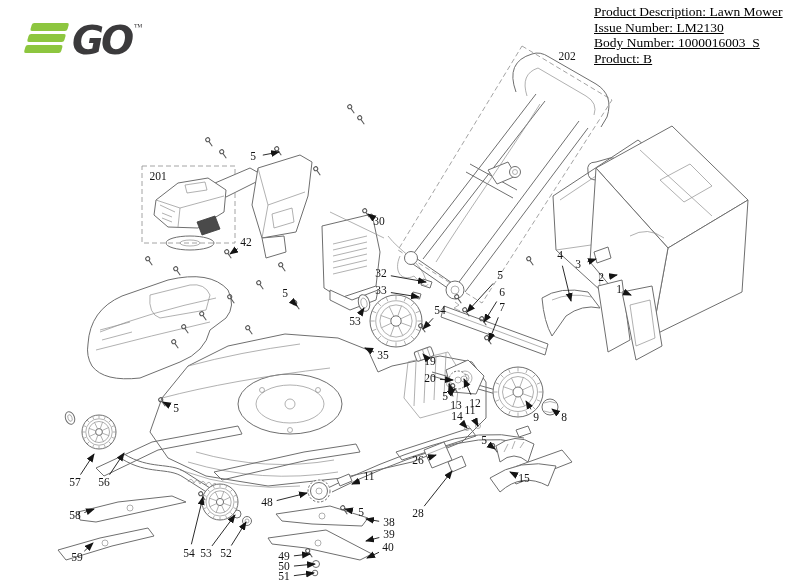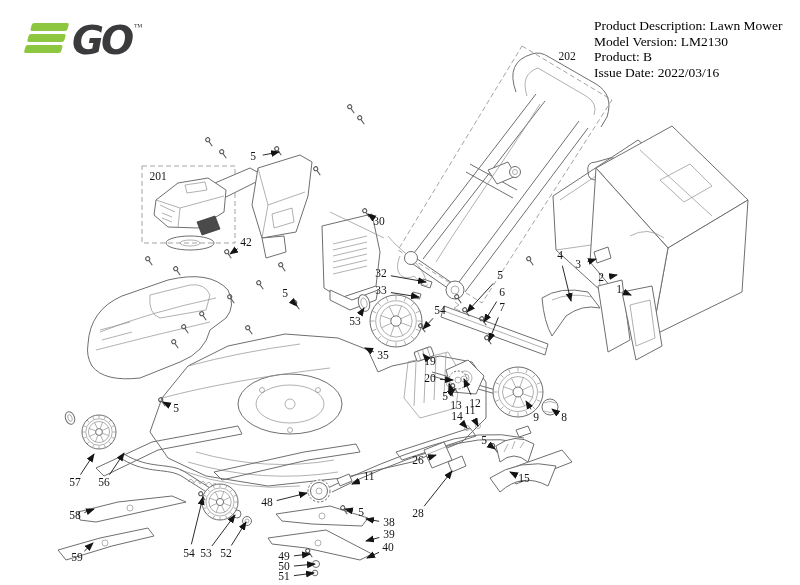--- a/index.html
+++ b/index.html
@@ -1,21 +1,21 @@
 <!DOCTYPE html>
 <html><head>
 <meta charset="utf-8">
 <style>
   html,body{margin:0;padding:0;background:#fff;}
   .page{position:relative;width:800px;height:585px;background:#fff;overflow:hidden;
         font-family:"Liberation Serif", serif;}
   #diagram{position:absolute;left:0;top:0;}
   
   .logo{position:absolute;left:6px;top:10px;}
-  .pinfo{position:absolute;left:594px;top:18px;font-size:13.5px;line-height:15.5px;color:#000;}
+  .pinfo{position:absolute;left:594px;top:4px;font-size:13.5px;line-height:15.5px;color:#000;text-decoration:underline;}
   .pinfo div{white-space:nowrap;}
   
   .part{fill:#fff;stroke:#6f6f6f;stroke-width:1;stroke-linejoin:round;}
   .nf{fill:none;stroke:#6f6f6f;stroke-width:1;stroke-linejoin:round;}
   .thin{fill:none;stroke:#8f8f8f;stroke-width:.7;}
   .dark{fill:#4a4a4a;stroke:#3a3a3a;stroke-width:.8;}
   .dash{fill:none;stroke:#9a9a9a;stroke-width:.9;stroke-dasharray:5 3;}
   .leader{stroke:#141414;stroke-width:.9;fill:none;}
   .callout-num{font-family:"Liberation Serif",serif;font-size:11.5px;fill:#141414;
                text-anchor:middle;dominant-baseline:middle;}
@@ -558,18 +558,18 @@
       <rect x="30" y="13" width="37" height="8" rx="2" fill="#8dc63f"></rect>
       <rect x="30" y="24" width="37" height="8" rx="2" fill="#8dc63f"></rect>
       <rect x="30" y="35" width="37" height="8" rx="2" fill="#8dc63f"></rect>
     </g>
     <text x="66" y="44" font-family="DejaVu Sans, sans-serif" font-size="39" font-weight="bold" font-style="italic" letter-spacing="-3" fill="#3b3a3c">GO</text>
     <text x="128" y="20" font-size="9" fill="#3b3a3c">™</text>
   </svg>
 
   <div class="pinfo">
     <div>Product Description: Lawn Mower</div>
-    <div>Model Version: LM2130</div>
+    <div>Issue Number: LM2130</div>
+    <div>Body Number: 1000016003_S</div>
     <div>Product: B</div>
-    <div>Issue Date: 2022/03/16</div>
   </div>
 
 </div>
 
 </body></html>

